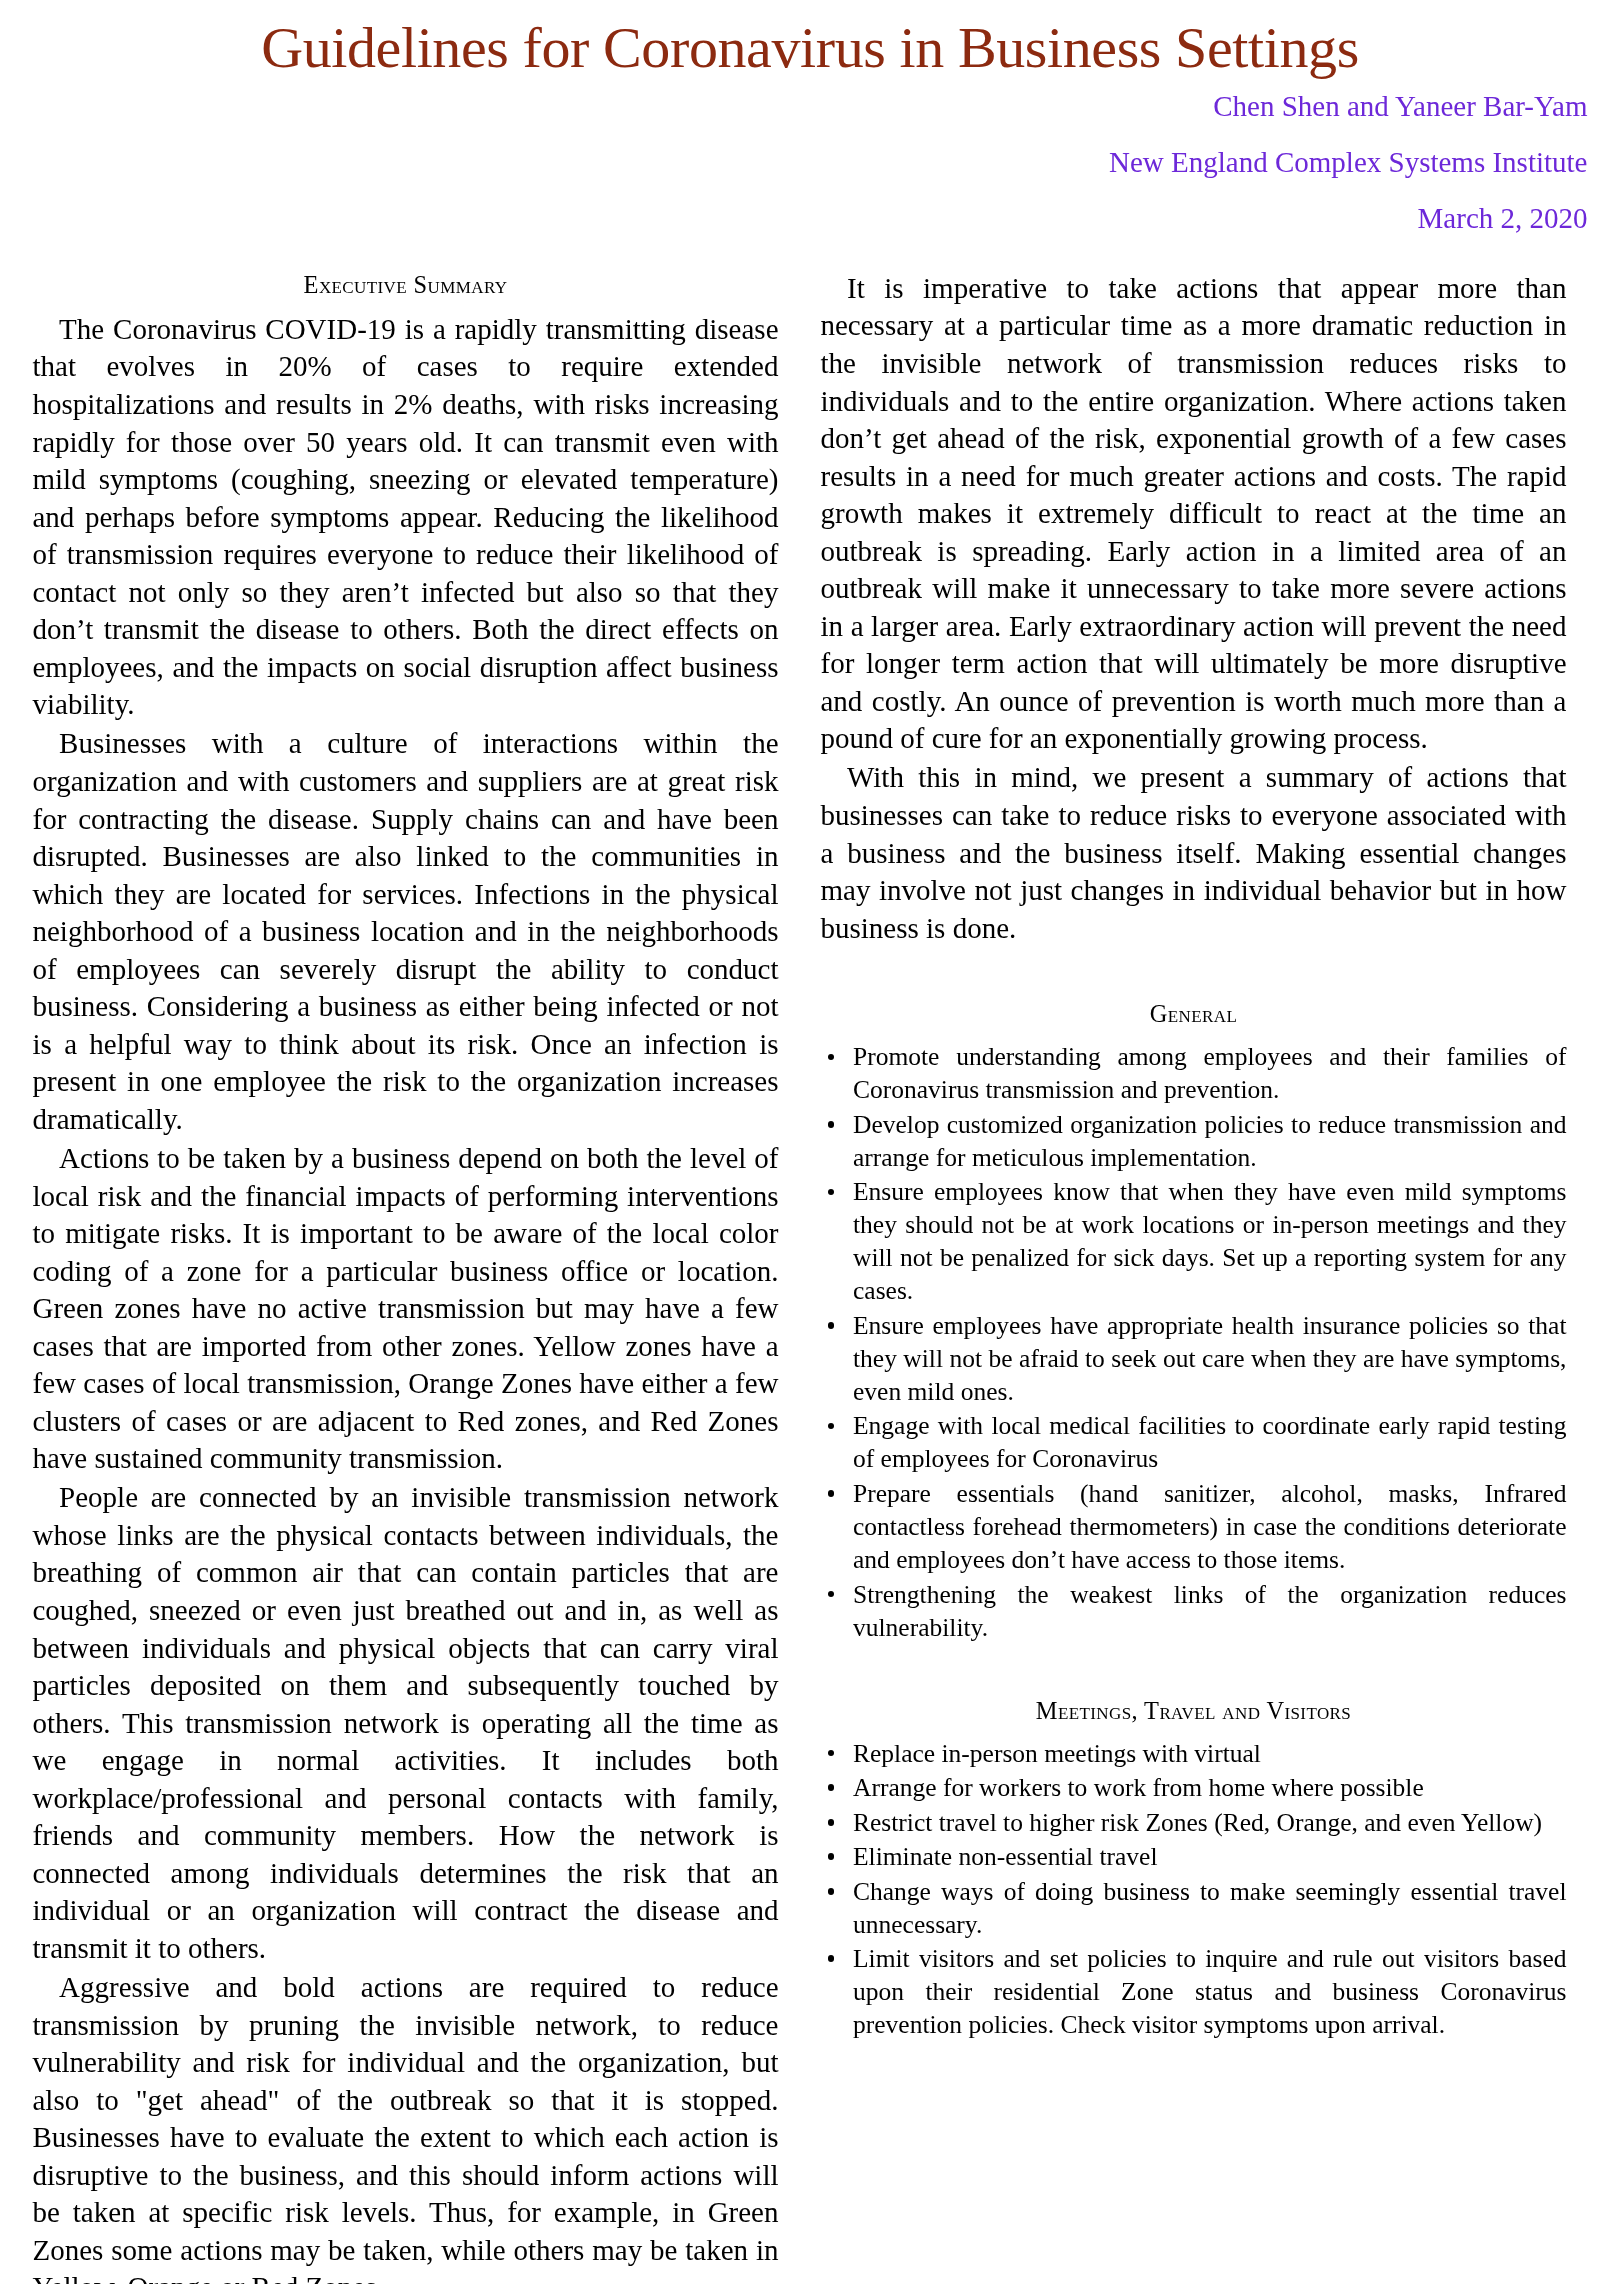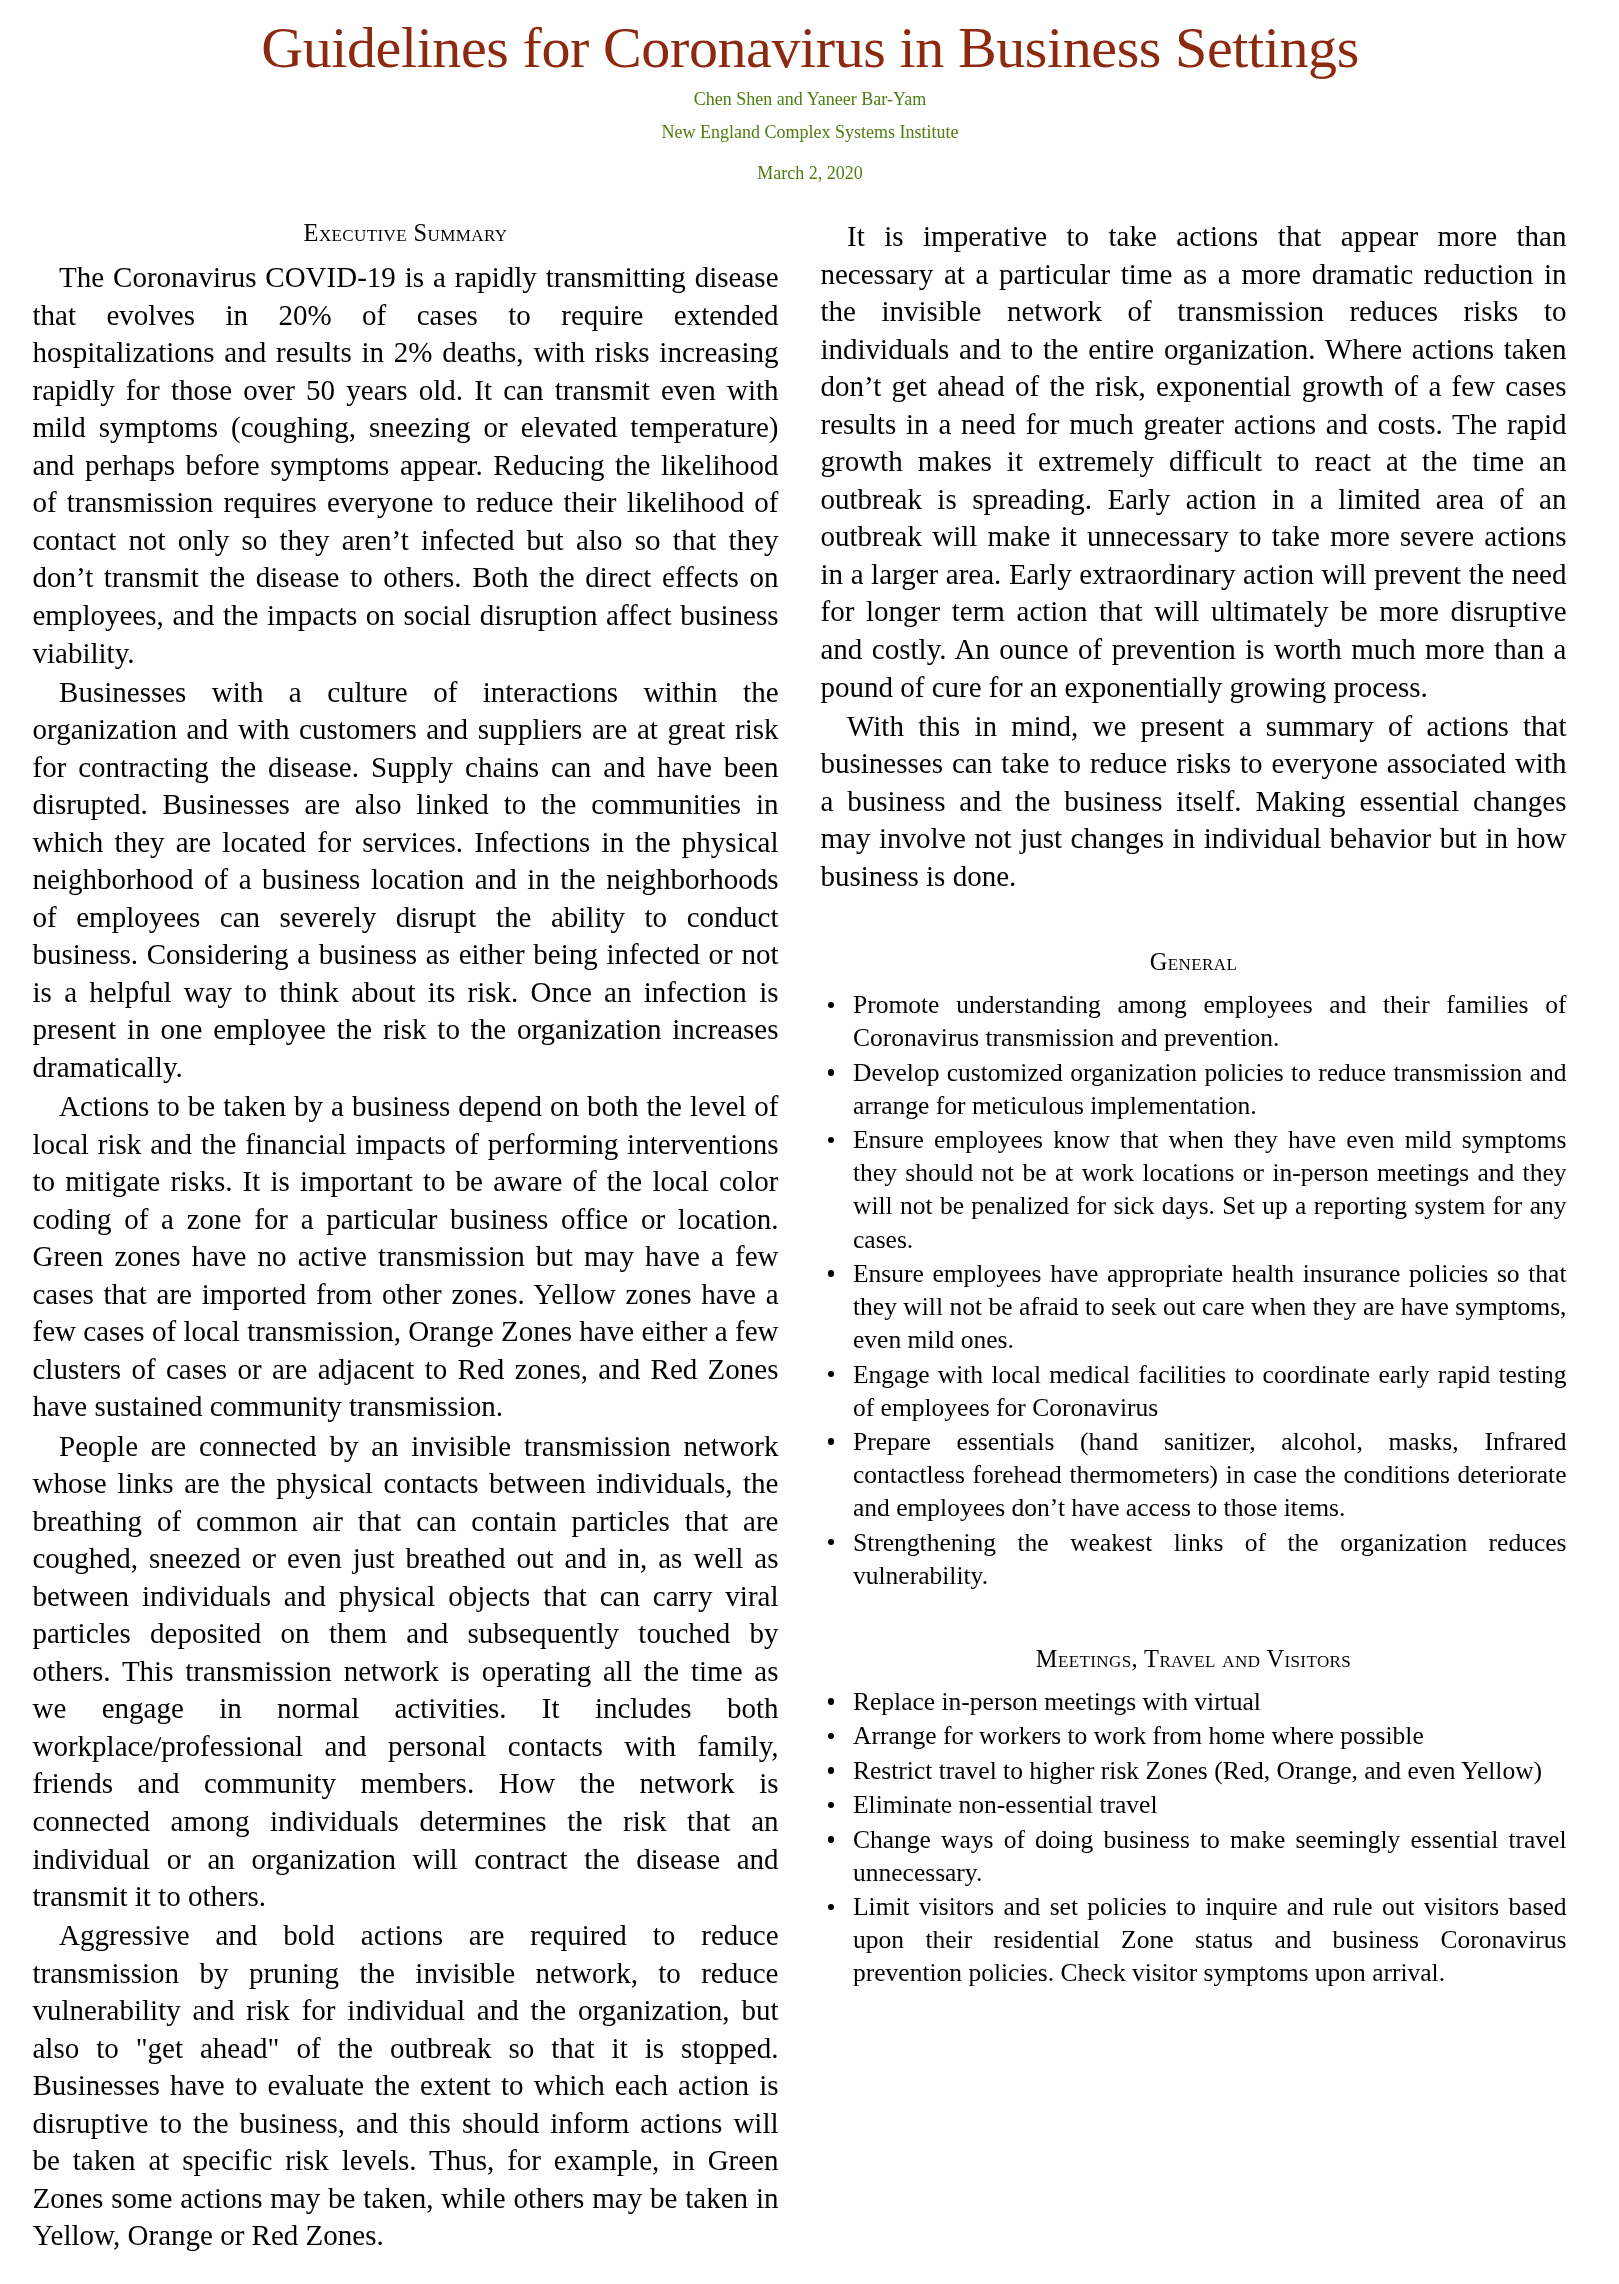--- a/index.html
+++ b/index.html
@@ -26,27 +26,27 @@
   .title {
     text-align: center;
     color: #8c2a10;
     font-size: 58px;
     line-height: 1.04;
     letter-spacing: -0.4px;
     margin: 4.4px 0 10.3px 0;
     font-weight: normal;
   }
   .authors, .affiliation, .date {
-    text-align: center;
-    font-size: 18px;
+    text-align: right;
+    font-size: 29px;
     line-height: 1.30;
-    color: #4d7c0f;
+    color: #6d28d9;
   }
   .authors { margin-top: 3px; }
-  .affiliation { margin-top: 9px; }
+  .affiliation { margin-top: 18px; }
   .date { margin-top: 18px; }
 
   
   .columns {
     display: flex;
     margin-top: 32.5px;
     gap: 42px;
     align-items: flex-start;
   }
   .col {

